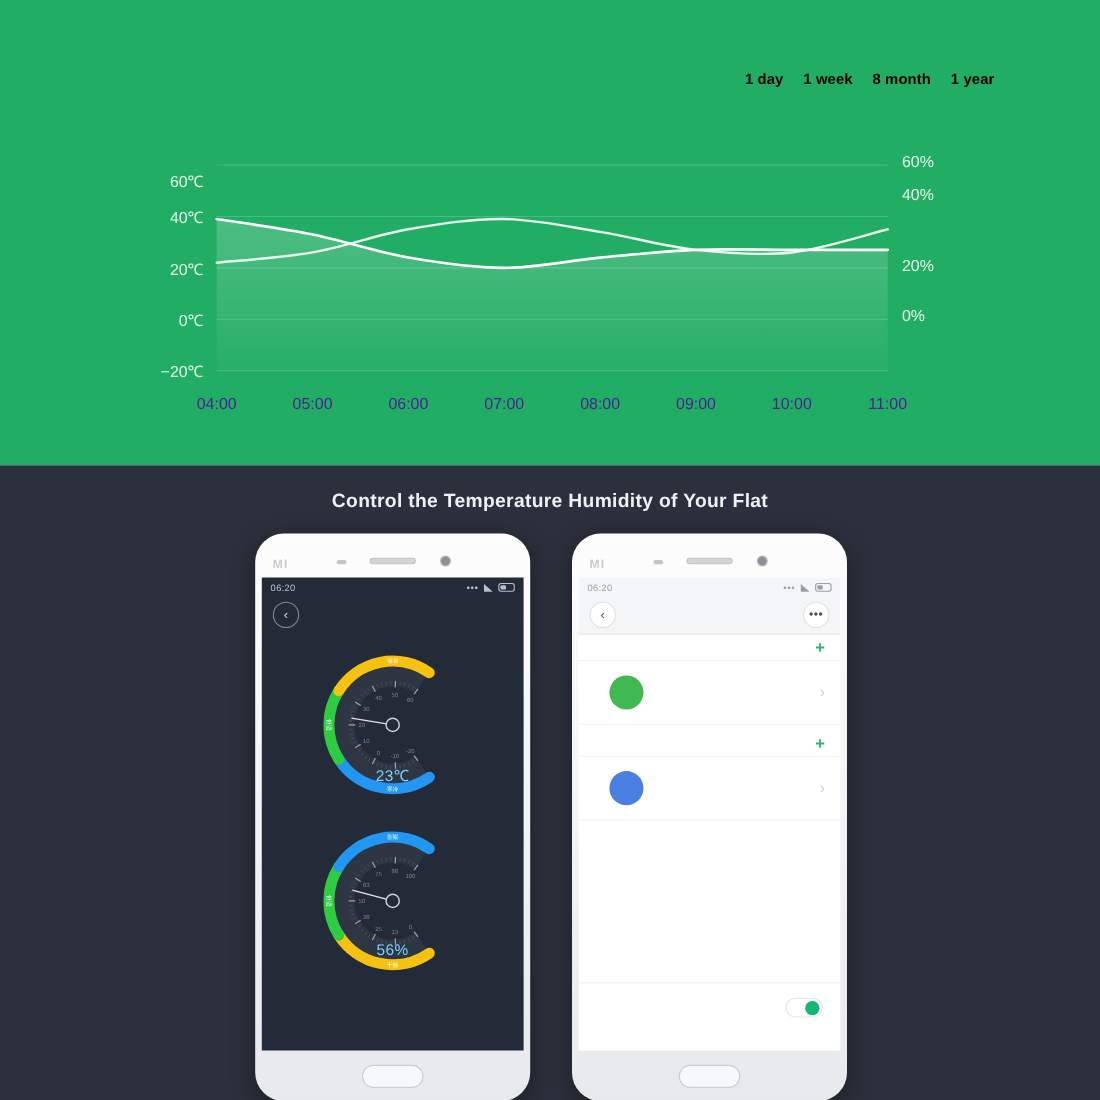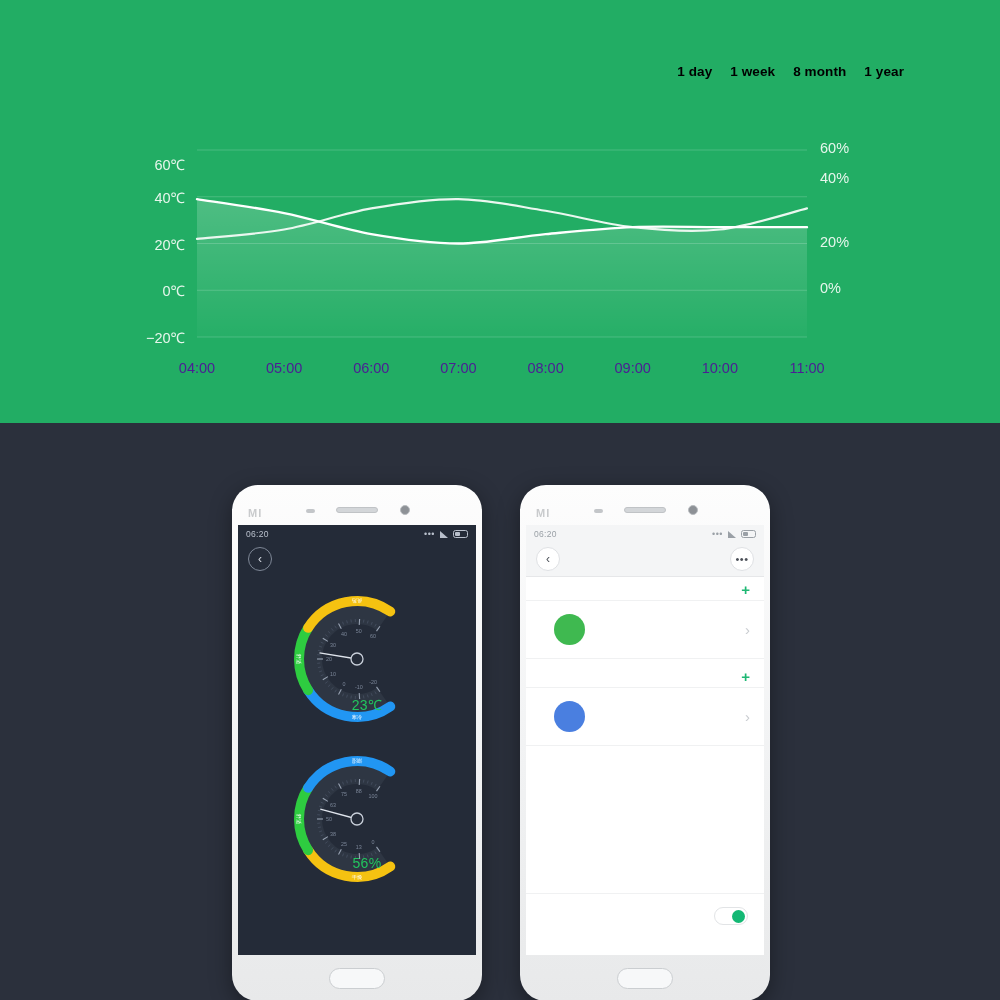--- a/index.html
+++ b/index.html
@@ -186,22 +186,22 @@
   .screen-light .circ-btn.more {
     right: 10px; left: auto; border: 1px solid #dfe1e4; color: #4a4f57; background: #fff;
     font-size: 11px; letter-spacing: .5px;
   }
 
   
   .gauge { position: absolute; left: 50%; transform: translateX(-50%); }
   .gauge-1 { top: 62px; }
   .gauge-2 { top: 222px; }
   .gauge-value {
-    position: absolute; left: 10px; width: 100%;
-    text-align: center; color: #22c55e;
+    position: absolute; left: 0; width: 100%;
+    text-align: center; color: #7dd3fc;
     font-size: 14px; letter-spacing: .4px;
   }
 
   
   .screen-light { background: #ffffff; }
   .light-header {
     position: absolute; left: 0; top: 0; width: 100%; height: 52px;
     background: #f4f5f6;
     border-bottom: 1px solid #e6e7e9;
   }
@@ -297,20 +297,21 @@
           <div class="x-label" style="left: 545.571px;">08:00</div>
           <div class="x-label" style="left: 632.714px;">09:00</div>
           <div class="x-label" style="left: 719.857px;">10:00</div>
           <div class="x-label" style="left: 807px;">11:00</div>
         </div>
     </div>
   </div>
 
   <div class="dark-section">
 
+    <div class="dark-title">Control the Temperature Humidity of Your Flat</div>
 
     <div class="phone phone-left">
       <div class="phone-top">
         <div class="mi-logo">MI</div>
         <div class="sensor"></div>
         <div class="earpiece"></div>
         <div class="front-cam"></div>
       </div>
 
       <div class="screen screen-dark">

